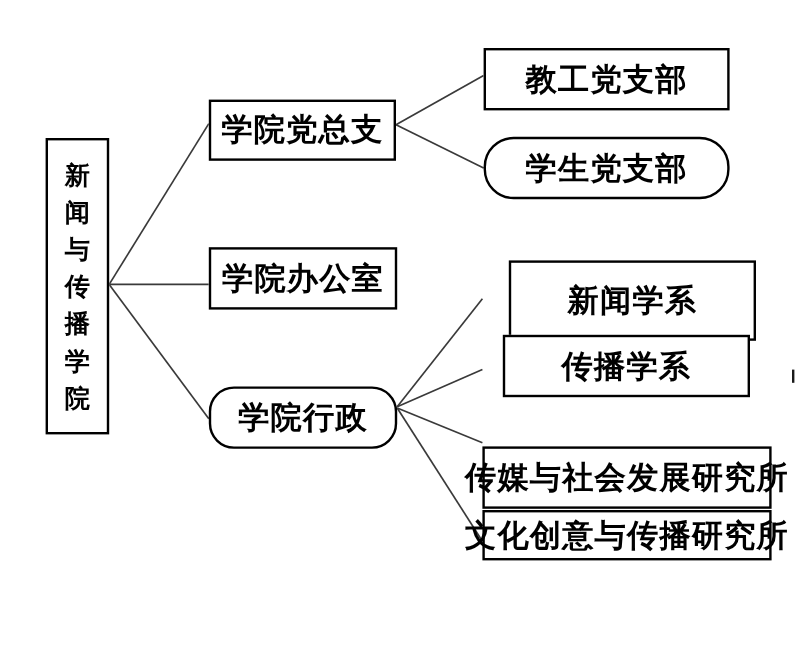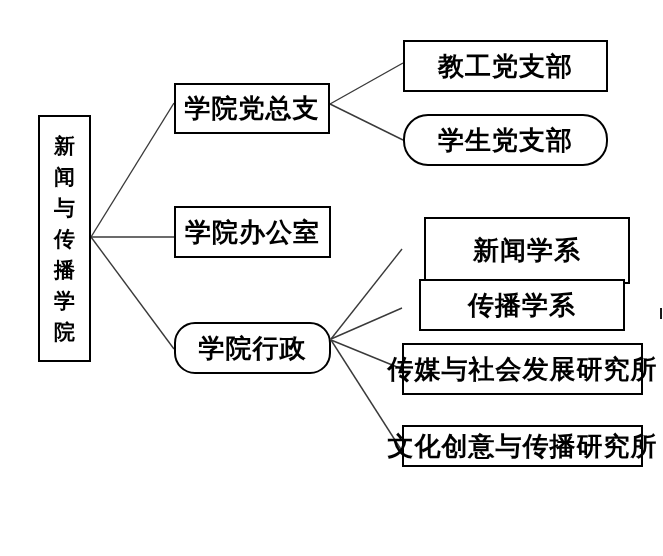--- a/index.html
+++ b/index.html
@@ -88,19 +88,19 @@
   <div class="node" style="left:174px; top:322px; width:157px; height:52px;border-radius:21px;">学院行政</div>
 
   <div class="node" style="left:403px; top:40px; width:205px; height:52px;">教工党支部</div>
 
   <div class="node" style="left:403px; top:114px; width:205px; height:52px;border-radius:25px;">学生党支部</div>
 
   <div class="node" style="left:424px; top:217px; width:206px; height:67px;">新闻学系</div>
 
   <div class="node" style="left:402px; top:279px; width:206px; height:52px;margin-left:17px;">传播学系</div>
 
-  <div class="node" style="left:402px; top:343px; width:241px; height:52px;">传媒与社会发展研究所</div>
+  <div class="node" style="left:402px; top:372px; width:241px; height:52px;">传媒与社会发展研究所</div>
 
   <div class="node" style="left:402px; top:425px; width:241px; height:42px;">文化创意与传播研究所</div>
 
   <div class="edge-artifact"></div>
 
 </div>
 
 </body></html>

